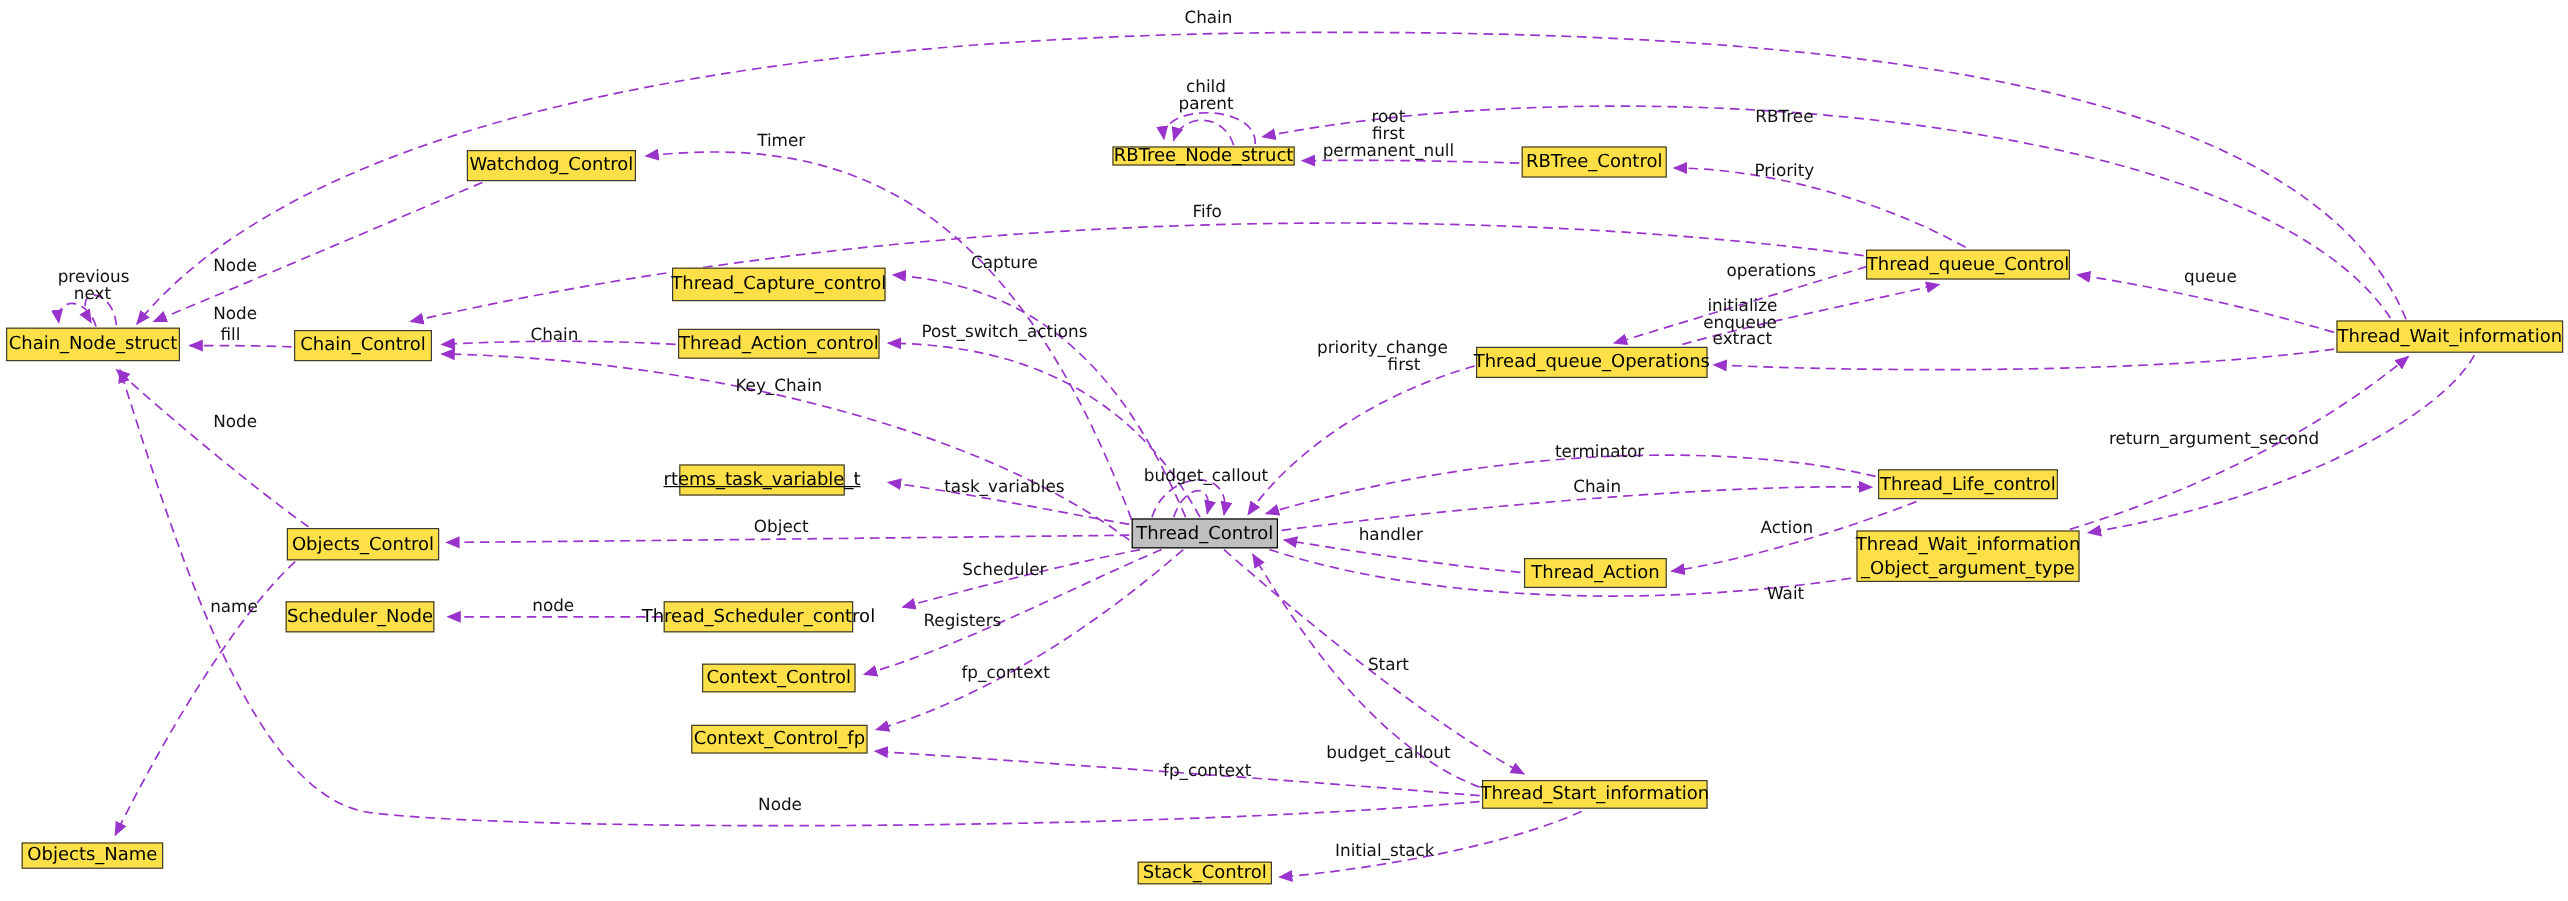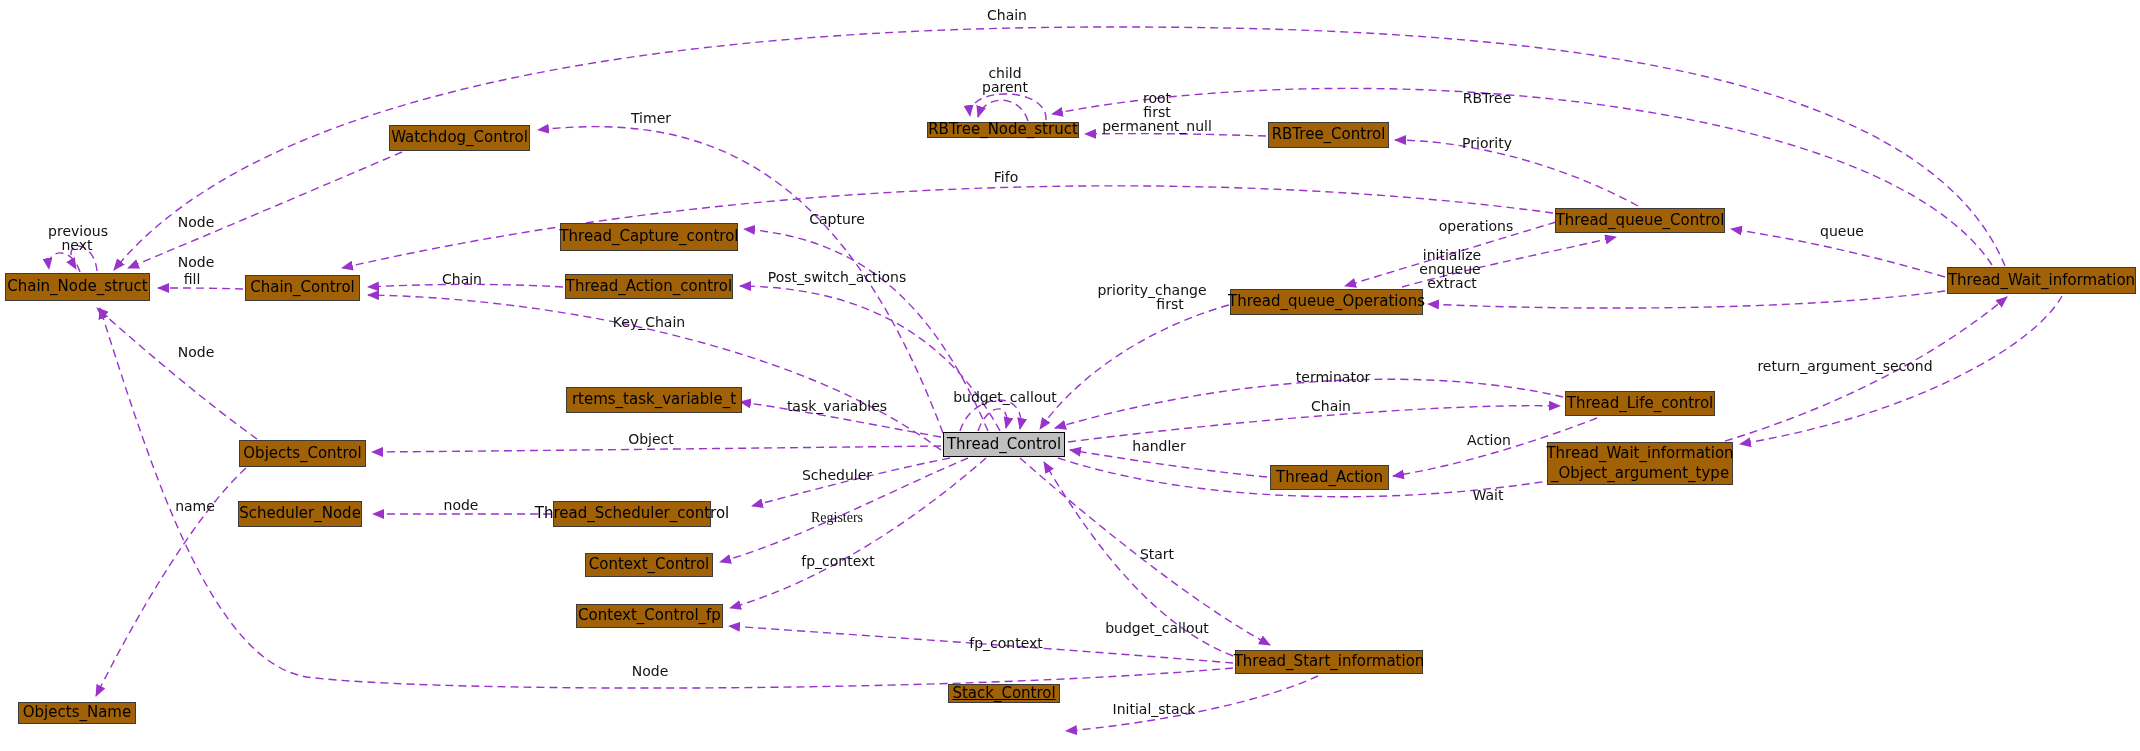--- a/index.html
+++ b/index.html
@@ -3,21 +3,21 @@
 <meta charset="utf-8">
 <style>
   html,body{margin:0;padding:0;background:#ffffff;}
   #canvas{
     position:relative;width:2140px;height:751px;background:#ffffff;overflow:hidden;
     font-family:"DejaVu Sans","Liberation Sans",sans-serif;
   }
   #edges{position:absolute;left:0;top:0;width:2140px;height:751px;}
   .node{
     position:absolute;display:flex;align-items:center;justify-content:center;
-    background:#a16207;border:1.4px solid #3b3b3b;color:#000;
+    background:#fde047;border:1.4px solid #3b3b3b;color:#000;
     font-size:15px;white-space:pre-line;text-align:center;line-height:1.3;
     box-sizing:border-box;z-index:3;
   }
   .node.hl{background:#bfbfbf;border:1.6px solid #000;}
   .elabel{
     position:absolute;transform:translateX(-50%);color:#111;
     font-size:14px;white-space:nowrap;z-index:2;line-height:1.0;
   }
 </style>
 </head>
@@ -80,34 +80,34 @@
   <div class="node" style="left:5px;top:273px;width:145px;height:28px;">Chain_Node_struct</div>
   <div class="node" style="left:389px;top:125px;width:141px;height:26px;">Watchdog_Control</div>
   <div class="node" style="left:927px;top:122px;width:152px;height:16px;">RBTree_Node_struct</div>
   <div class="node" style="left:1268px;top:122px;width:121px;height:26px;">RBTree_Control</div>
   <div class="node" style="left:1555px;top:208px;width:170px;height:25px;">Thread_queue_Control</div>
   <div class="node" style="left:1947px;top:267px;width:189px;height:27px;">Thread_Wait_information</div>
   <div class="node" style="left:245px;top:275px;width:115px;height:26px;">Chain_Control</div>
   <div class="node" style="left:560px;top:223px;width:178px;height:28px;">Thread_Capture_control</div>
   <div class="node" style="left:565px;top:274px;width:168px;height:25px;">Thread_Action_control</div>
   <div class="node" style="left:1230px;top:289px;width:193px;height:26px;">Thread_queue_Operations</div>
-  <div class="node" style="left:566px;top:387px;width:176px;height:26px;">rtems_task_variable_t</div>
+  <div class="node" style="left:566px;top:387px;width:138px;height:26px;text-decoration:underline;">rtems_task_variable_t</div>
   <div class="node hl" style="left:943px;top:432px;width:122px;height:25px;">Thread_Control</div>
   <div class="node" style="left:1565px;top:391px;width:150px;height:25px;">Thread_Life_control</div>
   <div class="node" style="left:1547px;top:442px;width:186px;height:43px;">Thread_Wait_information
 _Object_argument_type</div>
   <div class="node" style="left:239px;top:440px;width:127px;height:27px;">Objects_Control</div>
   <div class="node" style="left:1270px;top:465px;width:119px;height:25px;">Thread_Action</div>
   <div class="node" style="left:238px;top:501px;width:124px;height:26px;">Scheduler_Node</div>
   <div class="node" style="left:553px;top:501px;width:158px;height:26px;">Thread_Scheduler_control</div>
   <div class="node" style="left:585px;top:553px;width:128px;height:24px;">Context_Control</div>
   <div class="node" style="left:576px;top:604px;width:147px;height:24px;">Context_Control_fp</div>
   <div class="node" style="left:1235px;top:650px;width:188px;height:24px;">Thread_Start_information</div>
   <div class="node" style="left:18px;top:702px;width:118px;height:22px;">Objects_Name</div>
-  <div class="node" style="left:948px;top:684px;width:112px;height:19px;text-decoration:underline;">Stack_Control</div>
+  <div class="node" style="left:948px;top:718px;width:112px;height:19px;">Stack_Control</div>
 
   <div class="elabel" style="left:1007px;top:8px;">Chain</div>
   <div class="elabel" style="left:1005px;top:66px;">child</div>
   <div class="elabel" style="left:1005px;top:80px;">parent</div>
   <div class="elabel" style="left:1157px;top:91px;">root</div>
   <div class="elabel" style="left:1157px;top:105px;">first</div>
   <div class="elabel" style="left:1157px;top:119px;">permanent_null</div>
   <div class="elabel" style="left:1487px;top:91px;">RBTree</div>
   <div class="elabel" style="left:1487px;top:136px;">Priority</div>
   <div class="elabel" style="left:651px;top:111px;">Timer</div>
@@ -134,21 +134,21 @@
   <div class="elabel" style="left:1005px;top:390px;">budget_callout</div>
   <div class="elabel" style="left:837px;top:399px;">task_variables</div>
   <div class="elabel" style="left:1331px;top:399px;">Chain</div>
   <div class="elabel" style="left:651px;top:432px;">Object</div>
   <div class="elabel" style="left:1159px;top:439px;">handler</div>
   <div class="elabel" style="left:1489px;top:433px;">Action</div>
   <div class="elabel" style="left:837px;top:468px;">Scheduler</div>
   <div class="elabel" style="left:195px;top:499px;">name</div>
   <div class="elabel" style="left:461px;top:498px;">node</div>
   <div class="elabel" style="left:1488px;top:488px;">Wait</div>
-  <div class="elabel" style="left:837px;top:511px;font-family:Liberation Serif, serif;">Registers</div>
+  <div class="elabel" style="left:802px;top:511px;">Registers</div>
   <div class="elabel" style="left:838px;top:554px;">fp_context</div>
   <div class="elabel" style="left:1157px;top:547px;">Start</div>
   <div class="elabel" style="left:1157px;top:621px;">budget_callout</div>
   <div class="elabel" style="left:1006px;top:636px;">fp_context</div>
   <div class="elabel" style="left:650px;top:664px;">Node</div>
   <div class="elabel" style="left:1154px;top:702px;">Initial_stack</div>
 
 </div>
 
 </body></html>

